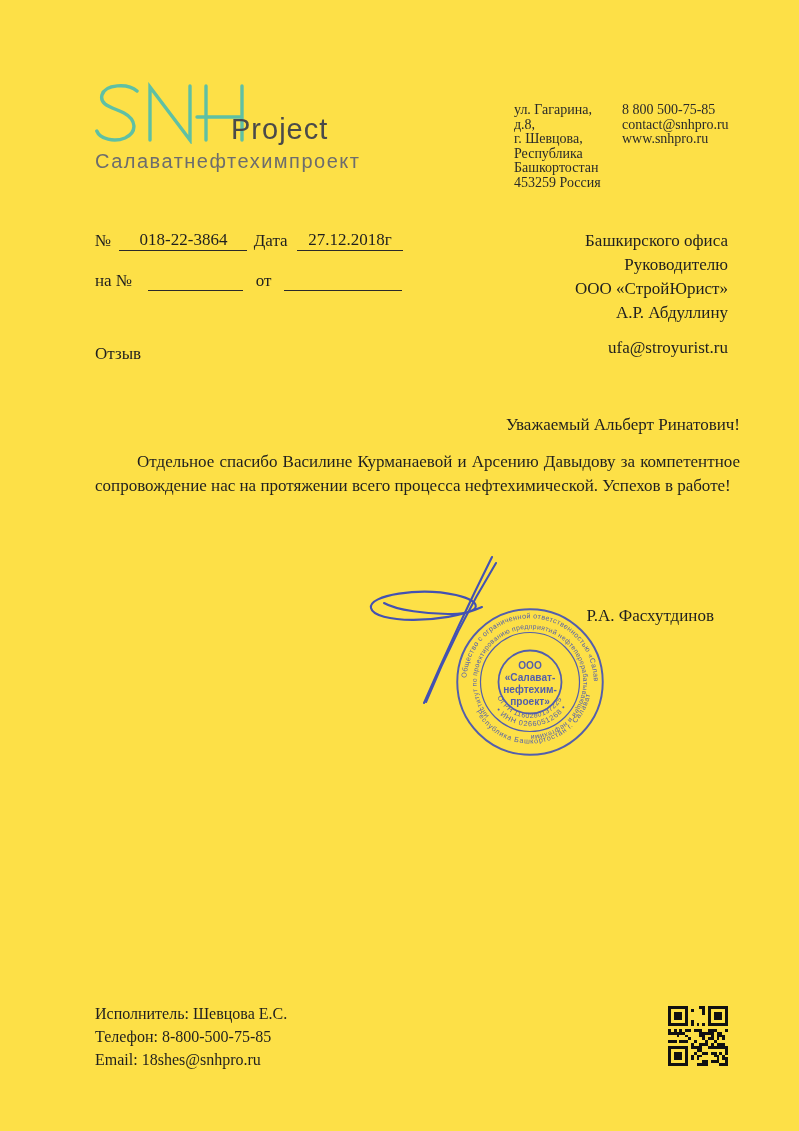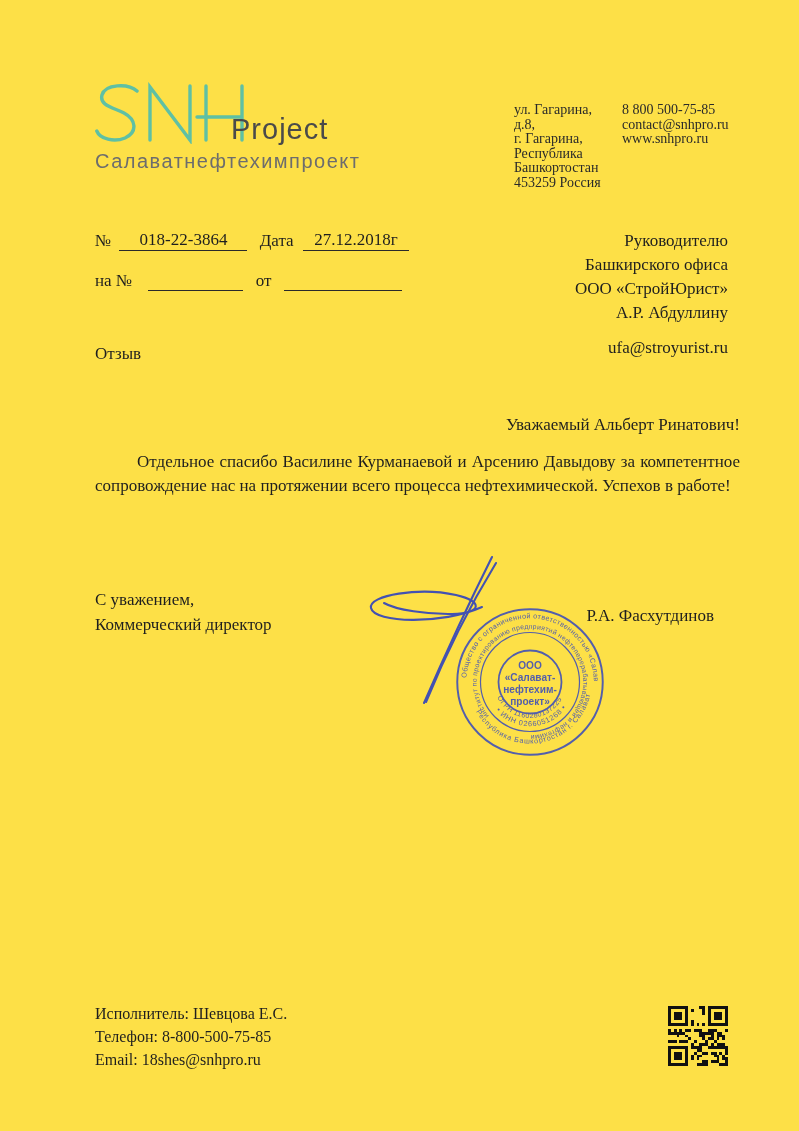--- a/index.html
+++ b/index.html
@@ -78,63 +78,59 @@
           <path d="M 111,4 L 111,58 M 147,4 L 147,58 M 102,35 L 147,35"></path>
         </g>
       </svg>
       <span class="logo-project">Project</span>
     </div>
     <div class="logo-subtitle">Салаватнефтехимпроект</div>
   </div>
 
   <div class="hdr-col hdr-address">
     <div>ул. Гагарина, д.8,</div>
-    <div>г. Гагарина,</div>
+    <div>г. Шевцова,</div>
     <div>Республика</div>
     <div>Башкортостан</div>
     <div>453259 Россия</div>
   </div>
   <div class="hdr-col hdr-contacts">
     <div>8 800 500-75-85</div>
     <div>contact@snhpro.ru</div>
     <div>www.snhpro.ru</div>
   </div>
 
   <div class="ref-row ref-row-1">
     <span>№</span>
     <span class="u-field" style="width:128px; margin-left:4px;">018-22-3864</span>
-    <span style="margin-left:8px;">Дата</span>
+    <span style="margin-left:2px;">Дата</span>
     <span class="u-field" style="width:106px; margin-left:5px;">27.12.2018г</span>
   </div>
   <div class="ref-row ref-row-2">
     <span>на №</span>
     <span class="u-field" style="width:95px; margin-left:12px;"></span>
     <span style="margin-left:8px;">от</span>
     <span class="u-field" style="width:118px; margin-left:8px;"></span>
   </div>
 
   <div class="recipient">
+    <div>Башкирского офиса</div>
     <div>Руководителю</div>
-    <div>Башкирского офиса</div>
     <div>ООО «СтройЮрист»</div>
     <div>А.Р. Абдуллину</div>
     <div class="recipient-email">ufa@stroyurist.ru</div>
   </div>
 
   <div class="doc-type">Отзыв</div>
 
   <div class="letter-body">
     <div class="salutation">Уважаемый Альберт Ринатович!</div>
     <p>Отдельное спасибо Василине Курманаевой и Арсению Давыдову за компетентное сопровождение нас на протяжении всего процесса нефтехимической. Успехов в работе!</p>
   </div>
 
-  <div class="closing-block">
-    <div>С уважением,</div>
-    <div>Коммерческий директор</div>
-  </div>
   <div class="signer-name">Р.А. Фасхутдинов</div>
 
   <svg class="signature-svg" width="148" height="160" viewBox="0 0 148 160">
     <g fill="none" stroke="#3a4ab8" stroke-width="2.1" stroke-linecap="round" opacity="0.95">
       <path d="M 134,6 C 114,46 86,106 66,152"></path>
       <path d="M 138,12 C 110,58 84,112 68,151"></path>
       <path d="M 124,56 C 84,74 16,72 13,57 C 10,44 62,36 98,44 C 124,50 126,62 94,63 C 70,63.5 38,59 26,52"></path>
     </g>
   </svg>
 

